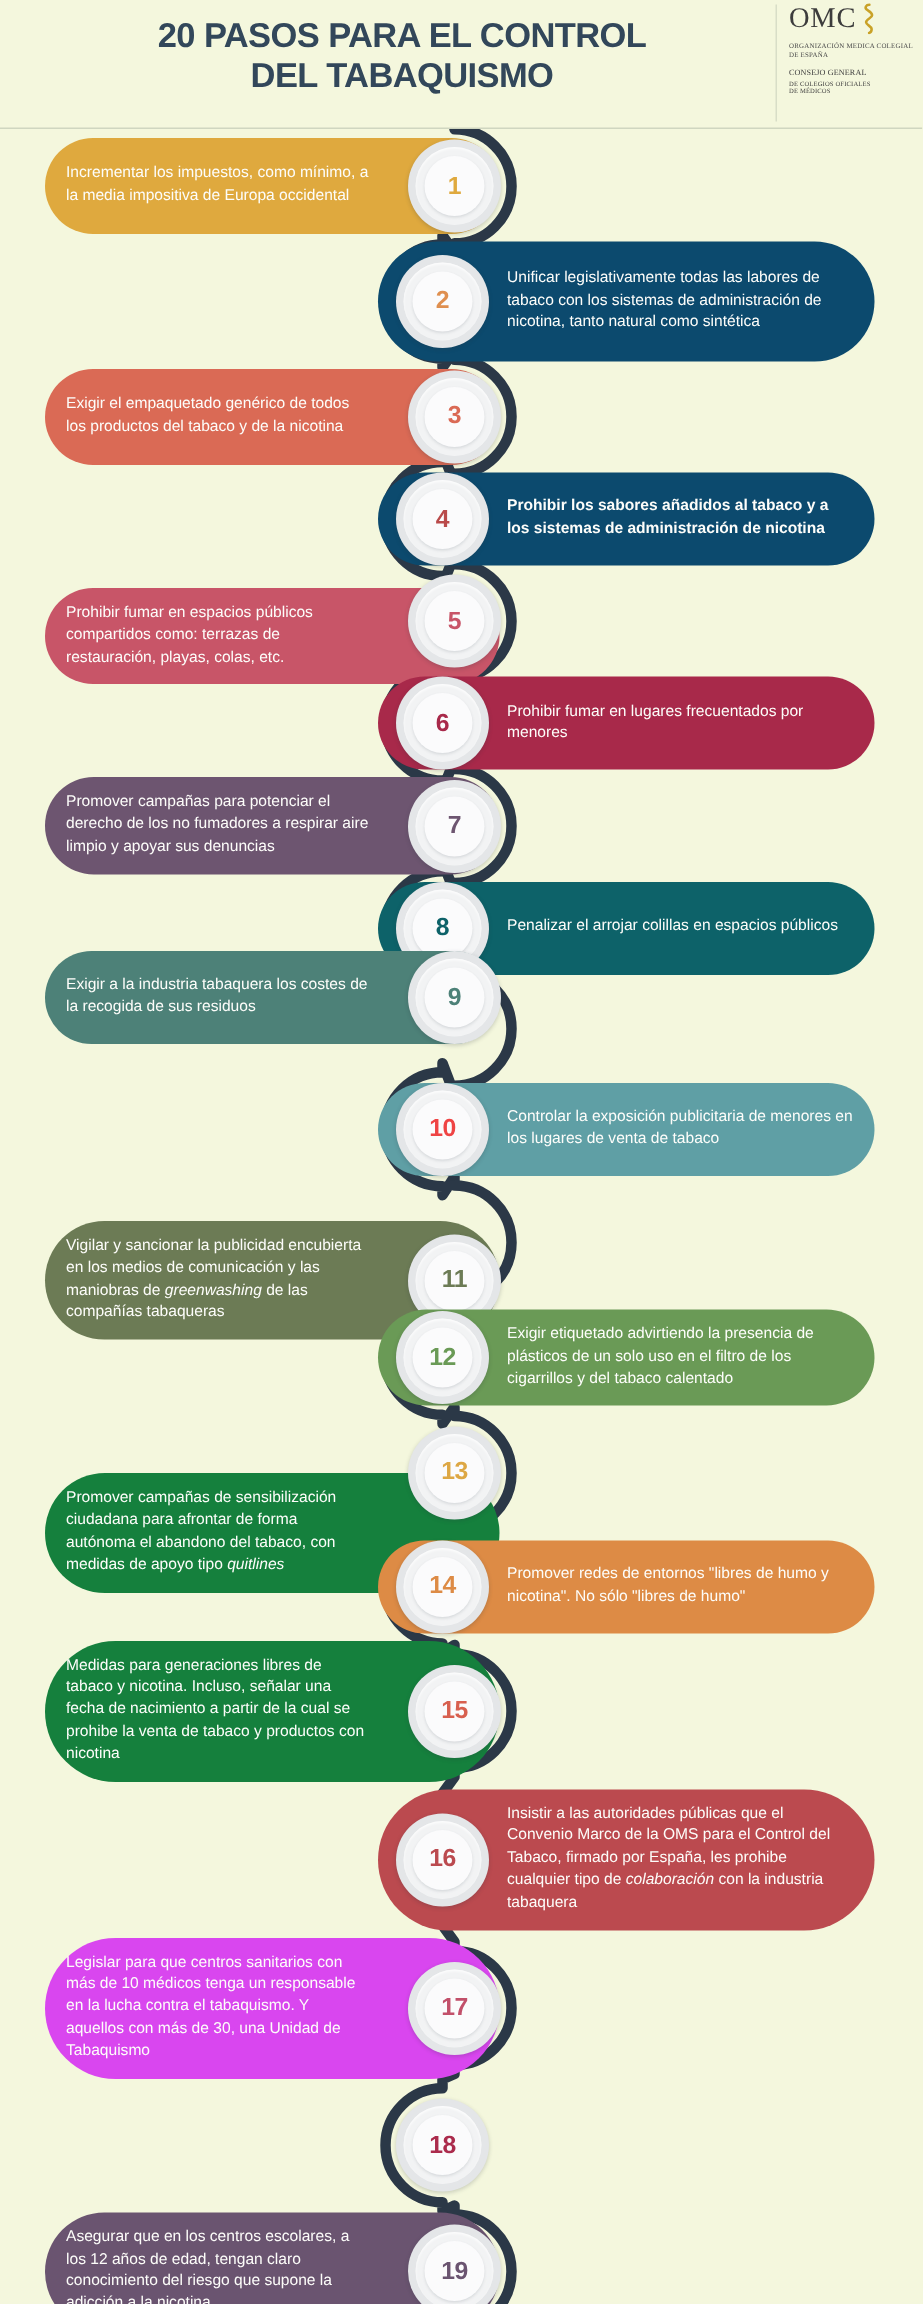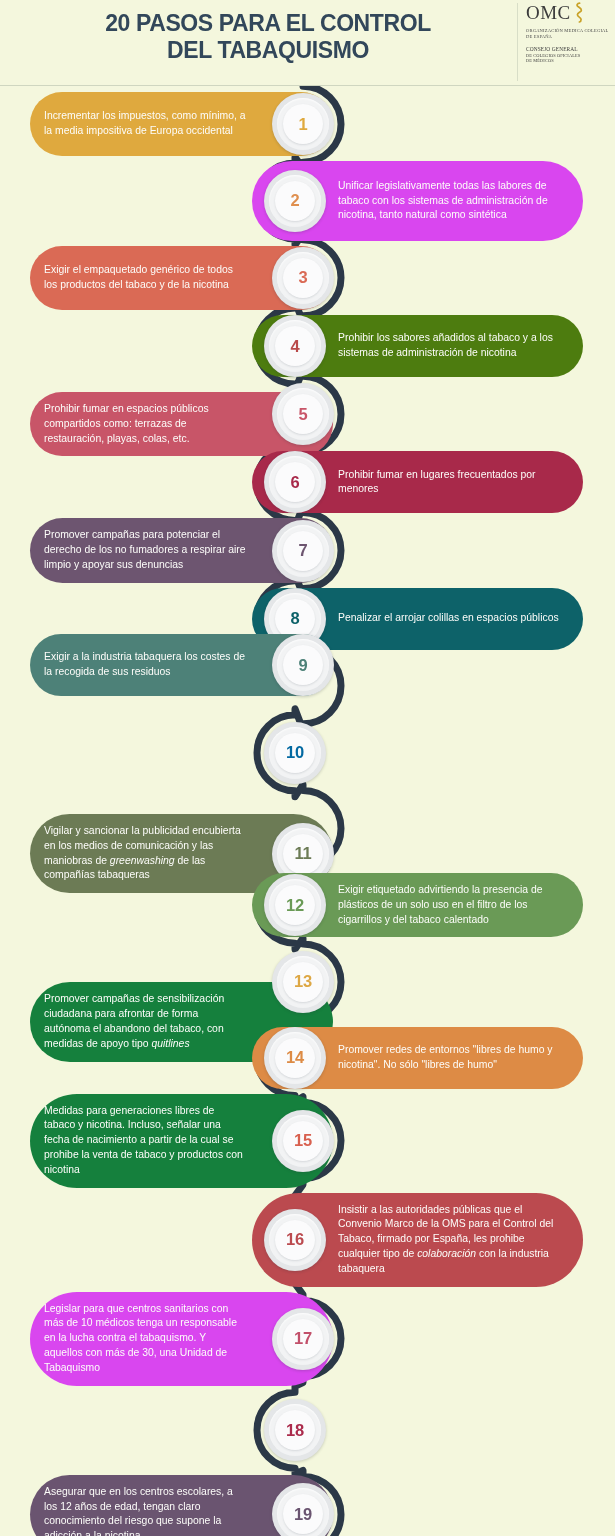--- a/index.html
+++ b/index.html
@@ -229,21 +229,21 @@
         </div>
         <div class="badge">
           <div class="badge-ring2">
             <div class="badge-ring3">
               <span class="badge-num" style="color: rgb(223, 169, 62);">1</span>
             </div>
           </div>
         </div>
       </div>
       <div class="step right" style="top: 75.4px; height: 79.2px;">
-        <div class="pill" style="background: #d946ef;">
+        <div class="pill" style="background: #0c4a6e;">
           <div class="pill-text">Unificar legislativamente todas las labores de tabaco con los sistemas de administración de nicotina, tanto natural como sintética</div>
         </div>
         <div class="badge">
           <div class="badge-ring2">
             <div class="badge-ring3">
               <span class="badge-num" style="color: rgb(223, 143, 79);">2</span>
             </div>
           </div>
         </div>
       </div>
@@ -253,21 +253,21 @@
         </div>
         <div class="badge">
           <div class="badge-ring2">
             <div class="badge-ring3">
               <span class="badge-num" style="color: rgb(218, 106, 85);">3</span>
             </div>
           </div>
         </div>
       </div>
       <div class="step right" style="top: 229px; height: 62px;">
-        <div class="pill" style="background: #4d7c0f;">
+        <div class="pill" style="background: #0c4a6e; font-weight: bold;">
           <div class="pill-text">Prohibir los sabores añadidos al tabaco y a los sistemas de administración de nicotina</div>
         </div>
         <div class="badge">
           <div class="badge-ring2">
             <div class="badge-ring3">
               <span class="badge-num" style="color: rgb(185, 74, 74);">4</span>
             </div>
           </div>
         </div>
       </div>
@@ -325,24 +325,27 @@
         </div>
         <div class="badge">
           <div class="badge-ring2">
             <div class="badge-ring3">
               <span class="badge-num" style="color: rgb(77, 129, 120);">9</span>
             </div>
           </div>
         </div>
       </div>
       <div class="step right" style="top: 635.8px; height: 62px;">
-        <div class="badge">
-          <div class="badge-ring2">
-            <div class="badge-ring3">
-              <span class="badge-num" style="color: #0369a1;">10</span>
+        <div class="pill" style="background: rgb(95, 159, 165);">
+          <div class="pill-text">Controlar la exposición publicitaria de menores en los lugares de venta de tabaco</div>
+        </div>
+        <div class="badge">
+          <div class="badge-ring2">
+            <div class="badge-ring3">
+              <span class="badge-num" style="color: #ef4444;">10</span>
             </div>
           </div>
         </div>
       </div>
       <div class="step left" style="top: 728px; height: 79.2px; padding-left: 26px;">
         <div class="pill" style="background: rgb(108, 123, 85);">
           <div class="pill-text"><span>Vigilar y sancionar la publicidad encubierta en los medios de comunicación y las maniobras de </span><i>greenwashing</i><span> de las compañías tabaqueras</span></div>
         </div>
         <div class="badge">
           <div class="badge-ring2">

